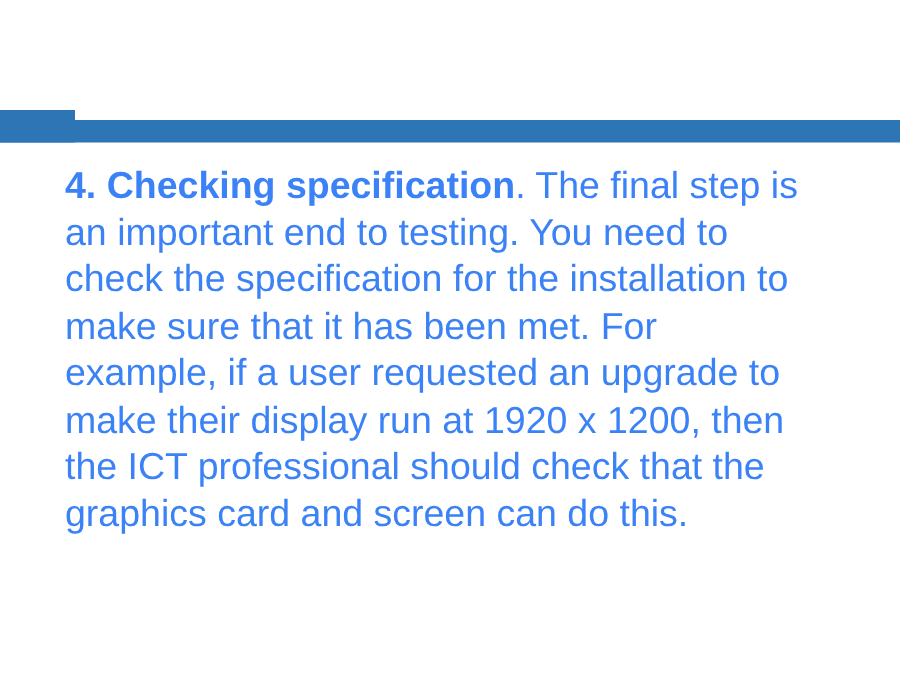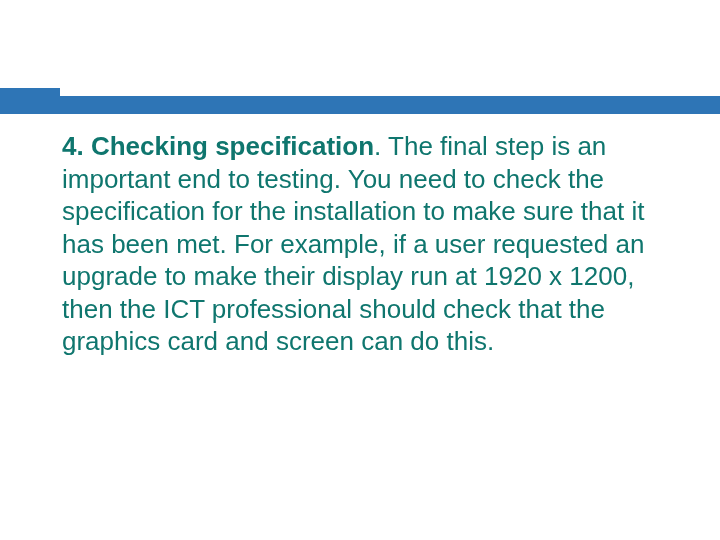--- a/index.html
+++ b/index.html
@@ -27,25 +27,25 @@
       position: absolute;
       top: 88px;
       left: 0;
       width: 60px;
       height: 26px;
       background: #2e75b6;
     }
     .content {
       position: absolute;
       top: 130px;
-      left: 62px;
+      left: 52px;
       width: 600px;
-      font-size: 26px;
+      font-size: 30px;
       line-height: 1.25;
-      color: #0f766e;
+      color: #3b82f6;
     }
     .bold-lead {
       font-weight: bold;
     }
   </style>
 </head>
 <body>
 
 <div class="accent-bar"></div>
 <div class="accent-tab"></div>

